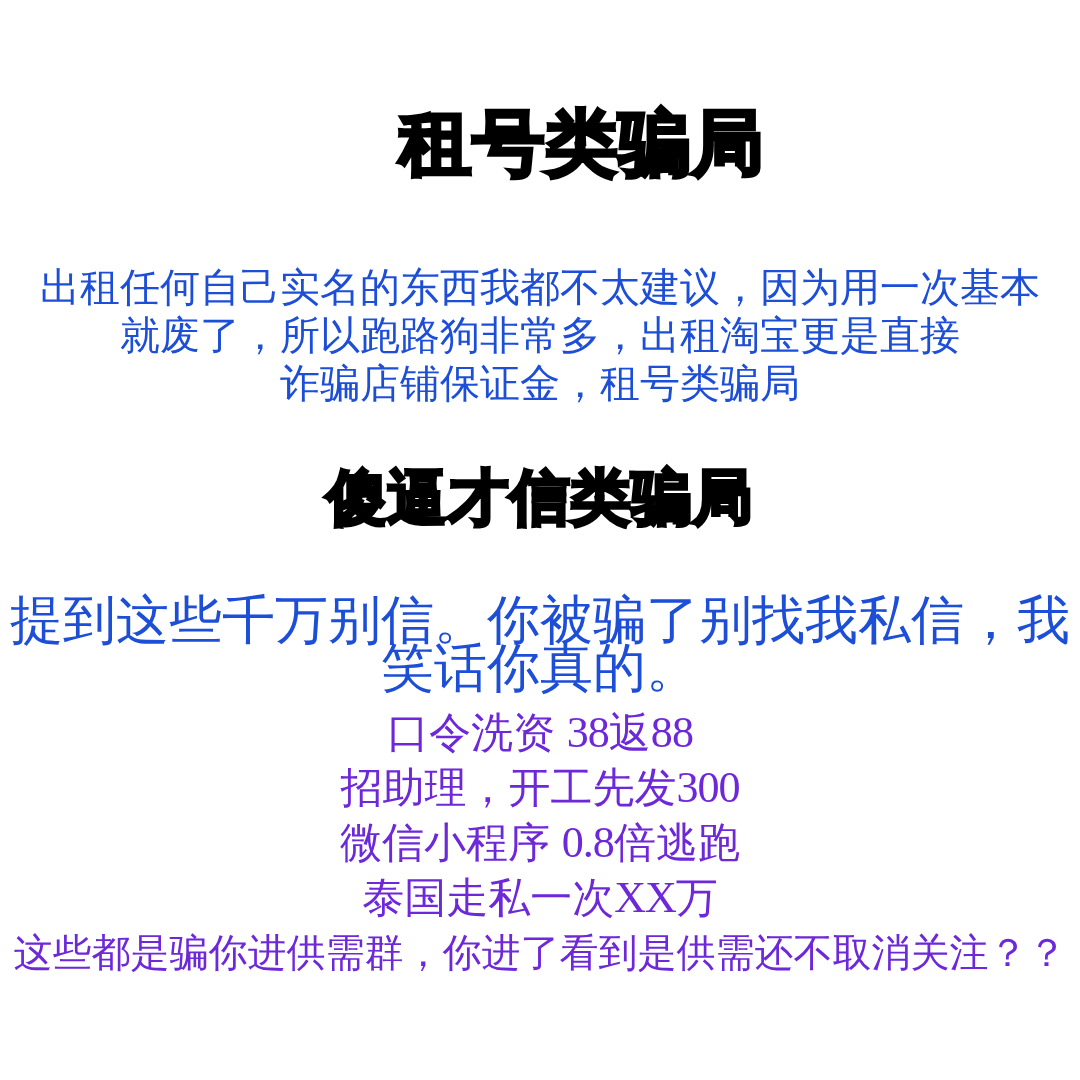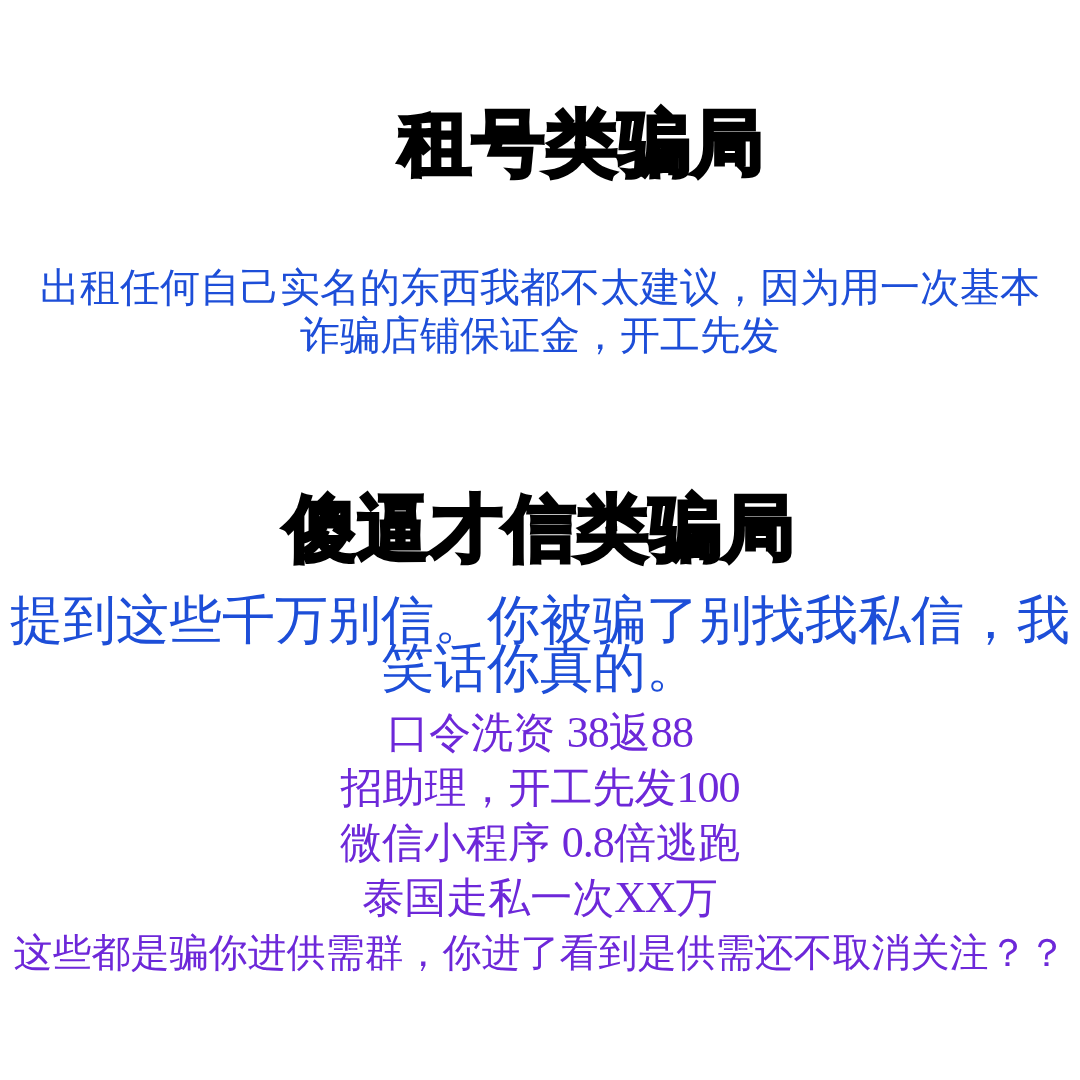--- a/index.html
+++ b/index.html
@@ -27,22 +27,22 @@
     letter-spacing: 1px;
     white-space: nowrap;
     z-index: 1;
   }
   .title1 {
     top: 96px;
     font-size: 72px;
     padding-left: 42px;
   }
   .title2 {
-    top: 481px;
-    font-size: 72px;
+    top: 458px;
+    font-size: 60px;
   }
   .watermark {
     position: absolute;
     left: 487px;
     top: 516px;
     font-size: 42px;
     font-weight: 700;
     letter-spacing: 2px;
     color: rgba(222, 222, 222, 0.88);
     z-index: 2;
@@ -89,29 +89,30 @@
 </style>
 </head>
 <body>
 
 <div class="canvas">
 
   <div class="title title1">租号类骗局</div>
 
   <div class="para para1">
     <div>出租任何自己实名的东西我都不太建议，因为用一次基本</div>
-    <div>诈骗店铺保证金，开工先发</div>
+    <div>就废了，所以跑路狗非常多，出租淘宝更是直接</div>
+    <div>诈骗店铺保证金，租号类骗局</div>
   </div>
 
   <div class="title title2">傻逼才信类骗局</div>
 
 
   <div class="para para2">提到这些千万别信。你被骗了别找我私信，我笑话你真的。</div>
 
   <div class="scam-list">
     <div class="latin-serif">口令洗资 <span class="num">38</span>返<span class="num">88</span></div>
-    <div class="latin-serif">招助理，开工先发<span class="num">100</span></div>
+    <div class="latin-serif">招助理，开工先发<span class="num">300</span></div>
     <div class="latin-serif">微信小程序 <span class="num">0.8</span>倍逃跑</div>
     <div class="latin-serif">泰国走私一次<span class="num">XX</span>万</div>
     <div class="latin-serif wide-line">这些都是骗你进供需群，你进了看到是供需还不取消关注？？</div>
   </div>
 
 </div>
 
 </body></html>

